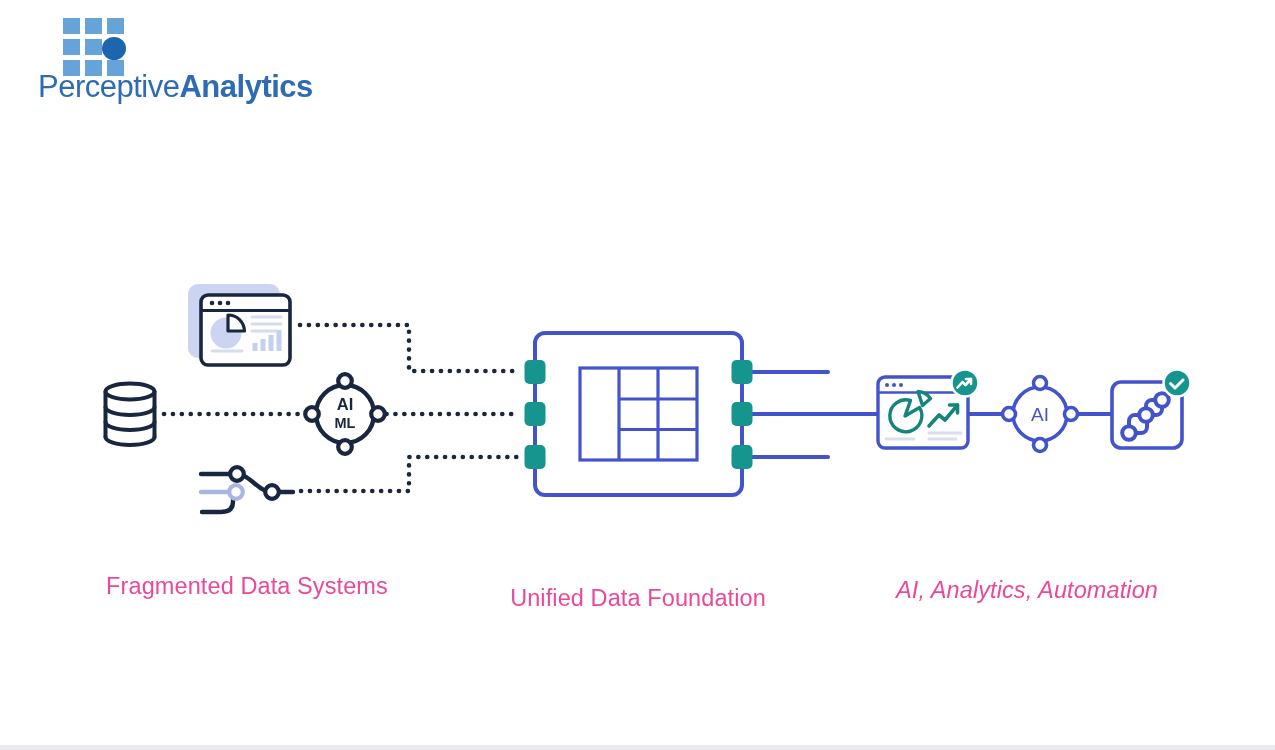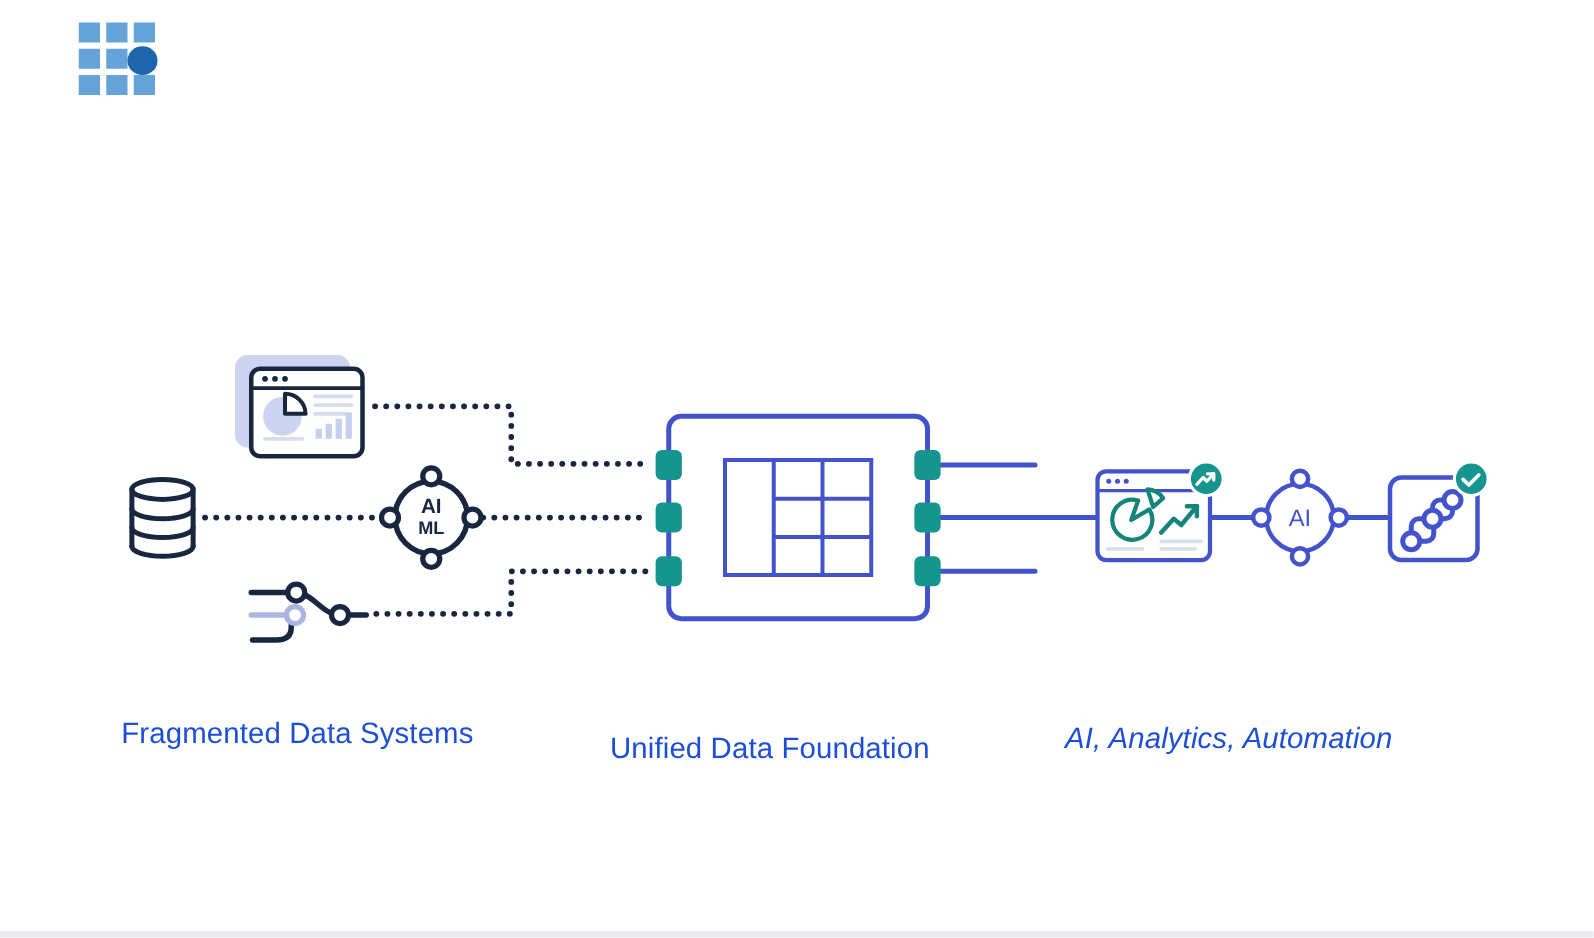--- a/index.html
+++ b/index.html
@@ -13,21 +13,21 @@
   .logo-sq{position:absolute;width:17px;height:16px;background:#66a3d9;}
   .logo-dot{position:absolute;left:102px;top:37px;width:24px;height:23px;border-radius:50%;background:#1d66ad;}
   .logo-text{
     position:absolute;left:38px;top:70px;white-space:nowrap;
     font-size:31px;letter-spacing:-0.5px;color:#2d6cb3;line-height:34px;
   }
   .logo-text .bold{font-weight:700;}
   
   .diagram-svg{position:absolute;left:0;top:0;}
   .stage-label{
-    position:absolute;font-size:23.5px;color:#1d4ed8;text-align:left;
+    position:absolute;font-size:23.5px;color:#ec4899;text-align:center;
     line-height:28px;letter-spacing:0.1px;
   }
   .label-left{left:97px;top:572px;width:300px;}
   .label-center{left:488px;top:584px;width:300px;}
   .label-right{left:852px;top:576px;width:350px;font-style:italic;}
   .footer-strip{position:absolute;left:0;bottom:0;width:1275px;height:5px;background:#e9ebee;}
   svg text{font-family:"Liberation Sans",sans-serif;}
 </style>
 </head>
 <body>
@@ -37,20 +37,21 @@
     <div class="logo-sq" style="left:0px;top:0px"></div>
     <div class="logo-sq" style="left:22px;top:0px"></div>
     <div class="logo-sq" style="left:44px;top:0px"></div>
     <div class="logo-sq" style="left:0px;top:21px"></div>
     <div class="logo-sq" style="left:22px;top:21px"></div>
     <div class="logo-sq" style="left:0px;top:42px"></div>
     <div class="logo-sq" style="left:22px;top:42px"></div>
     <div class="logo-sq" style="left:44px;top:42px"></div>
   </div>
   <div class="logo-dot"></div>
+  <div class="logo-text"><span>Perceptive</span><span class="bold">Analytics</span></div>
 </div>
 
 <svg class="diagram-svg" width="1275" height="750" viewBox="0 0 1275 750">
 
   <g fill="none" stroke="#18263f" stroke-width="4.6" stroke-linecap="round" stroke-linejoin="round" stroke-dasharray="0.1 8.8">
     <path d="M300,325 H409 V371 H517"></path>
     <path d="M164,414 H517"></path>
     <path d="M301,491 H409 V457 H517"></path>
   </g>
 

